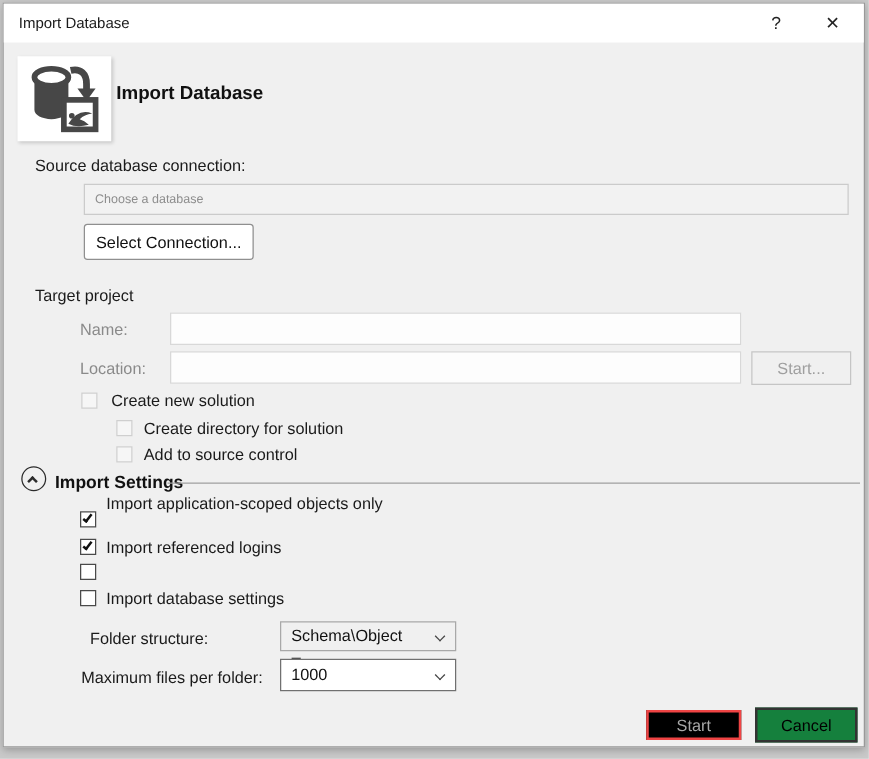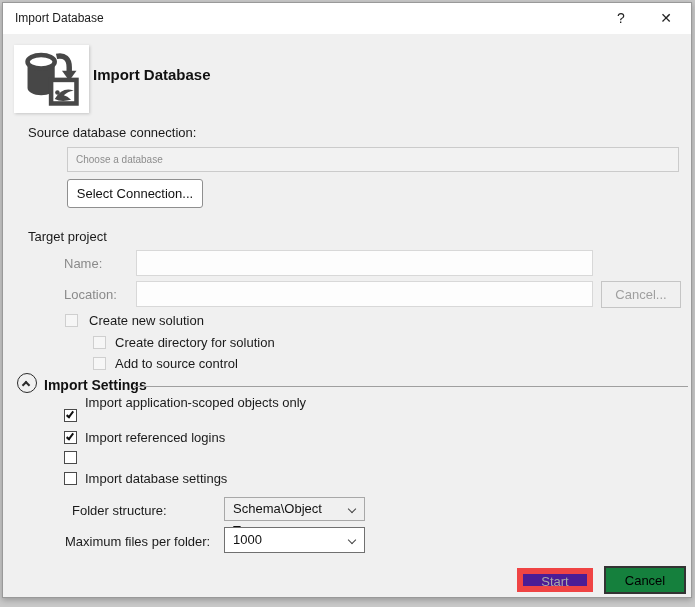--- a/index.html
+++ b/index.html
@@ -55,21 +55,21 @@
   .select-conn-btn {
     left:64px; top:176px; width:136px; height:29px;
     background:#fff; border:1px solid #8f8f8f; border-radius:3px; color:#111;
   }
   .browse-btn {
     left:598px; top:278px; width:80px; height:27px;
     background:#f0f0f0; border:1px solid #c5c5c5; color:#9f9f9f;
   }
   .start-btn {
     left:514px; top:565px; width:76px; height:24px;
-    background:#4c1d95; border:6px solid #ef4444; color:#a8a8a8;
+    background:#000000; border:2px solid #ef4444; color:#a8a8a8;
   }
   .cancel-btn {
     left:601px; top:563px; width:82px; height:28px;
     background:#15803d; border:2px solid #333; color:#000;
   }
   .cb {
     position:absolute; width:13px; height:13px;
     background:#fff; border:1px solid #4a4a4a;
   }
   .cb.disabled { background:#f6f6f6; border-color:#cfcfcf; }
@@ -137,21 +137,21 @@
   <div class="textbox disabled" style="left:64px; top:144px; width:612px; height:25px;">Choose a database</div>
   <button class="btn select-conn-btn">Select Connection...</button>
 
   <div class="lbl" style="left:25px; top:226px;">Target project</div>
 
   <div class="lbl gray" style="left:61px; top:253px;">Name:</div>
   <input class="textbox" style="left: 133px; top: 247px; width: 457px; height: 26px;" disabled="" value="">
 
   <div class="lbl gray" style="left:61px; top:284px;">Location:</div>
   <input class="textbox" style="left: 133px; top: 278px; width: 457px; height: 26px;" disabled="" value="">
-  <button class="btn browse-btn">Cancel...</button>
+  <button class="btn browse-btn">Start...</button>
 
   <div class="cb disabled" style="left:62px; top:311px;"></div>
   <div class="cb-label" style="left:86px; top:310px;">Create new solution</div>
 
   <div class="cb disabled" style="left:90px; top:333px;"></div>
   <div class="cb-label" style="left:112px; top:332px;">Create directory for solution</div>
 
   <div class="cb disabled" style="left:90px; top:354px;"></div>
   <div class="cb-label" style="left:112px; top:353px;">Add to source control</div>
 

